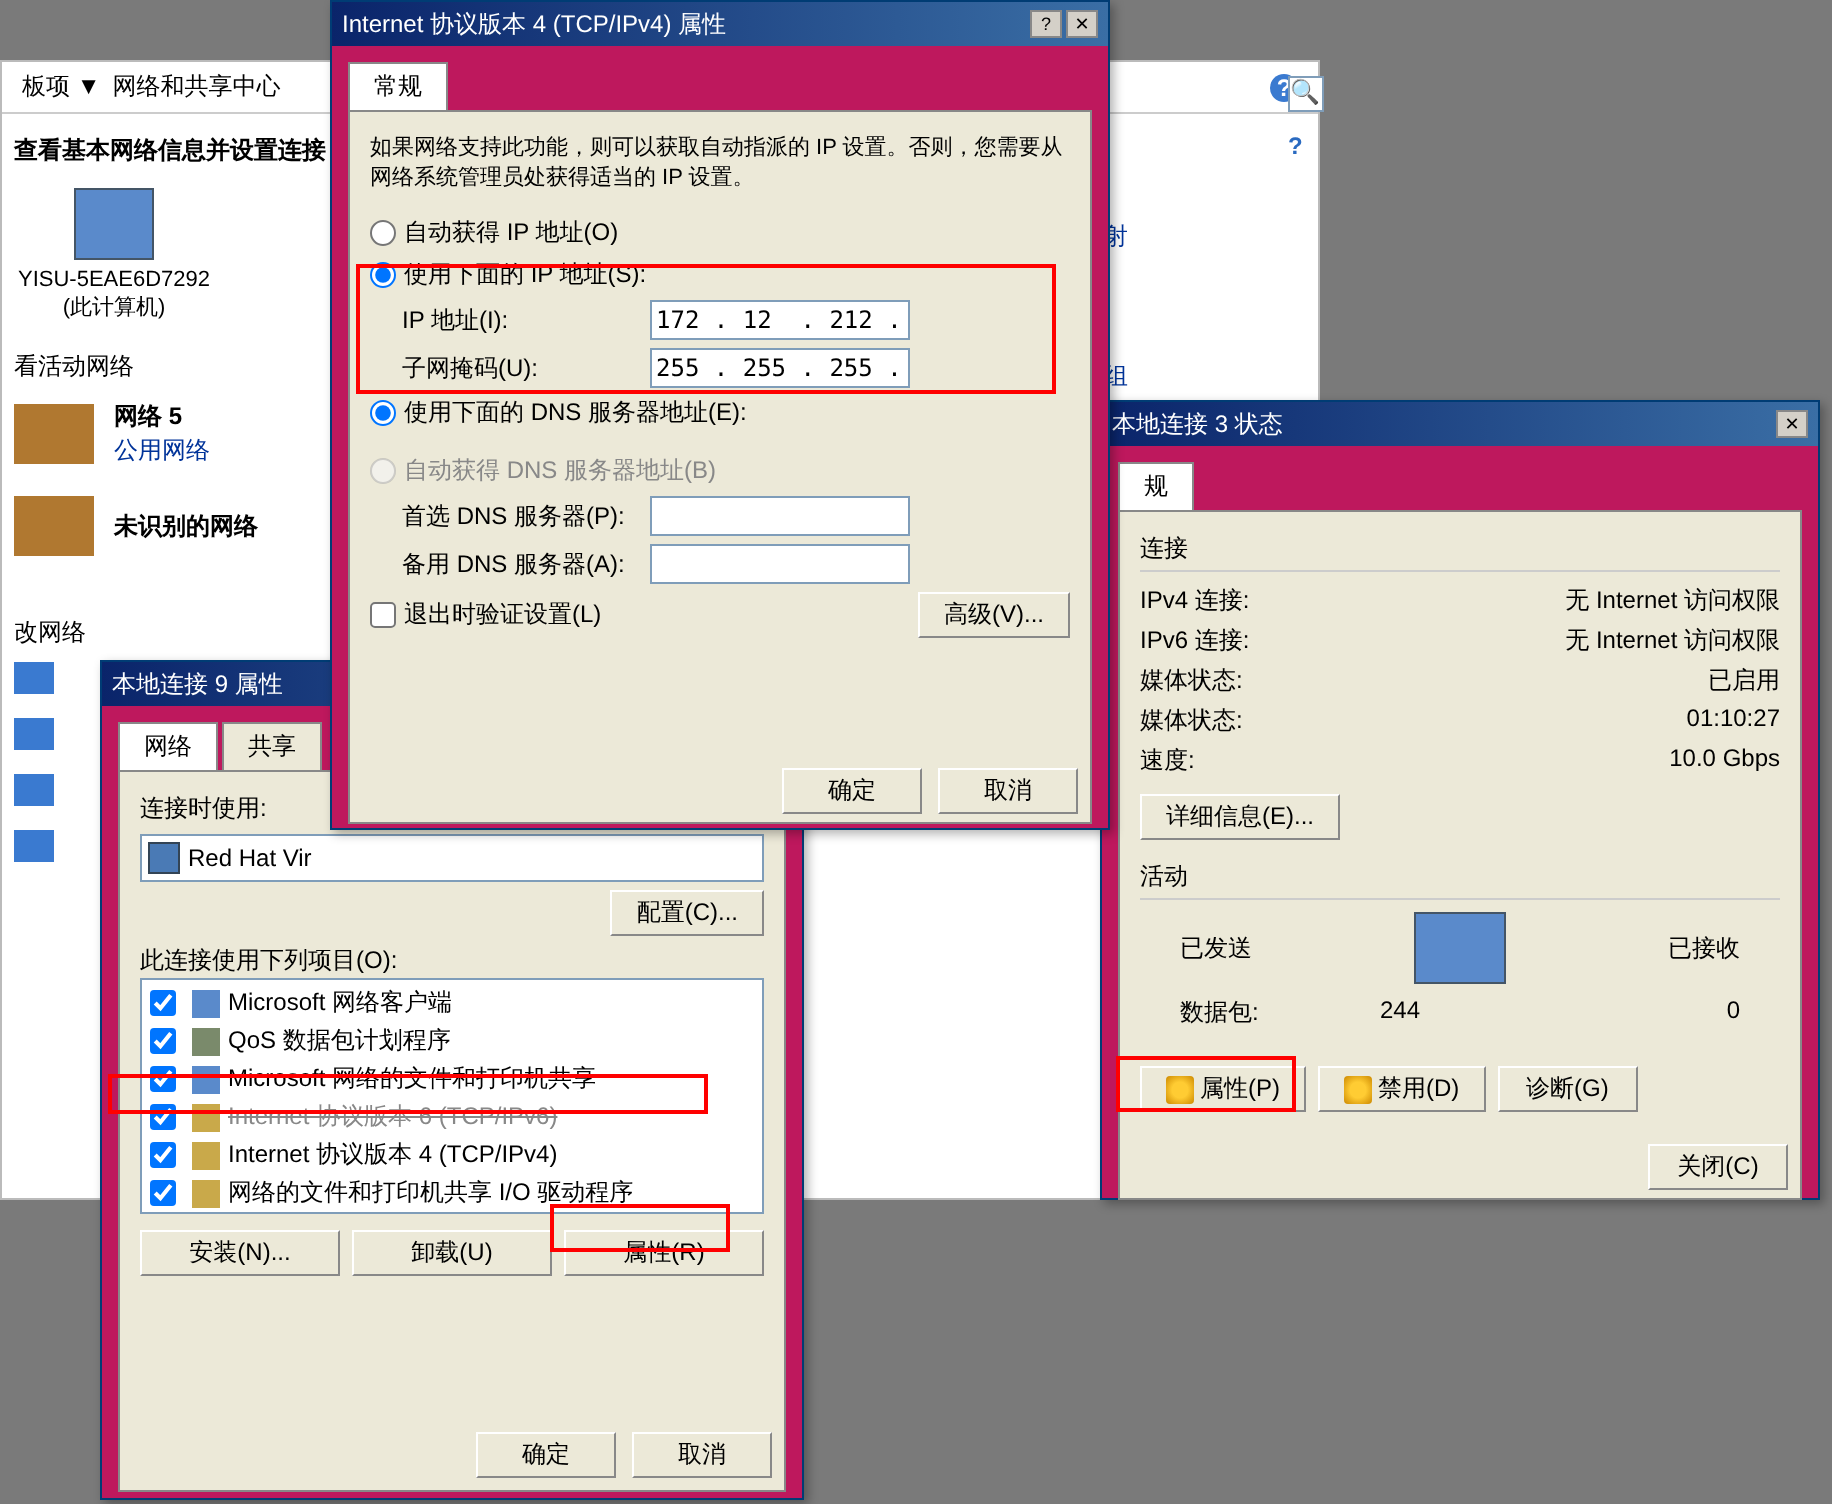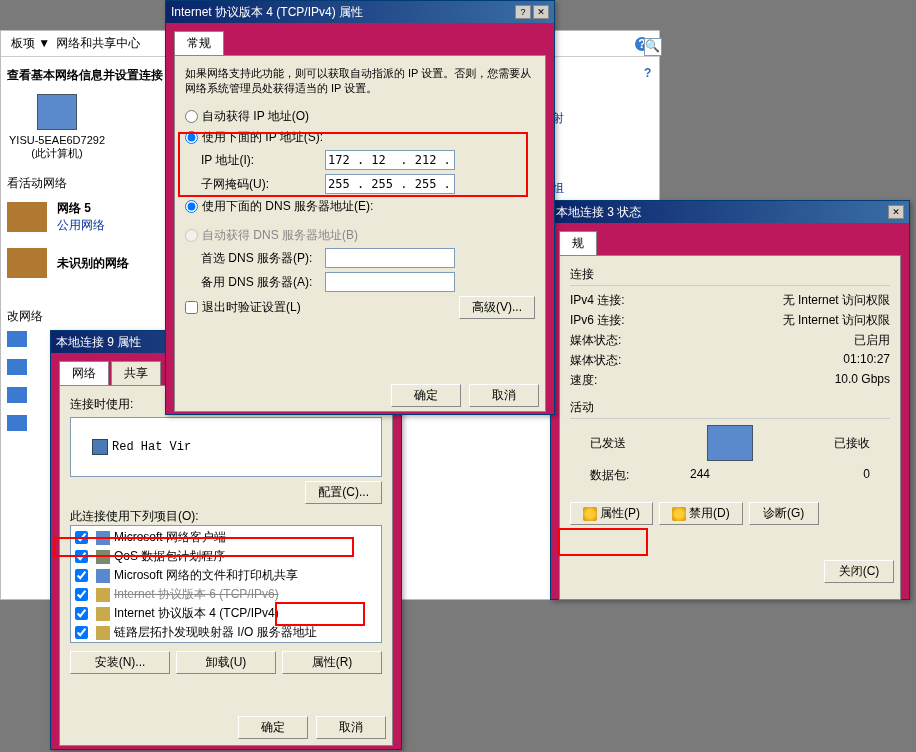--- a/index.html
+++ b/index.html
@@ -91,21 +91,21 @@
       </div>
   </div>
   <div class="content">
     <div class="tab-row">
       <div class="tab active">网络</div>
       <div class="tab">共享</div>
     </div>
     <div class="panel" style="height:360px; position:relative;">
       <div>连接时使用:</div>
       <div style="display:flex; align-items:center; gap:6px; margin:4px 0;">
-        <div class="listbox" style="flex:1; display:flex; align-items:center; gap:4px; padding:21px;font-family:Liberation Mono, monospace;">
+        <div class="listbox" style="flex:1; display:flex; align-items:center; gap:4px; padding:3px;">
           <span class="ico-net"></span>
           <span>Red Hat Vir</span>
         </div>
       </div>
       <div style="text-align:right; margin:4px 0;">
         <button class="btn">配置(C)...</button>
       </div>
       <div>此连接使用下列项目(O):</div>
       <div class="listbox" style="height:118px; overflow:hidden;">
         <div class="li">
@@ -129,21 +129,21 @@
             <span style="text-decoration:line-through;color:#888">Internet 协议版本 6 (TCP/IPv6)</span>
           </div>
         <div class="li">
             <input type="checkbox" checked="" style="">
             <span class="ico-sm" style="background:#c9a94a"></span>
             <span>Internet 协议版本 4 (TCP/IPv4)</span>
           </div>
         <div class="li">
             <input type="checkbox" checked="" style="">
             <span class="ico-sm" style="background:#c9a94a"></span>
-            <span>链路层拓扑发现映射器 I/O 服务器地址</span>
+            <span>网络的文件和打印机共享 I/O 驱动程序</span>
           </div>
         <div class="li"></div>
       </div>
       <div style="display:flex; gap:6px; margin-top:8px;">
         <button class="btn" style="flex:1">安装(N)...</button>
         <button class="btn" style="flex:1">卸载(U)</button>
         <button class="btn" style="flex:1">属性(R)</button>
       </div>
       <div style="position:absolute; bottom:6px; right:6px; display:flex; gap:8px;">
         <button class="btn">确定</button>
@@ -180,39 +180,40 @@
           <span>已启用</span>
         </div>
       <div class="status-kv">
           <span>媒体状态:</span>
           <span>01:10:27</span>
         </div>
       <div class="status-kv">
           <span>速度:</span>
           <span>10.0 Gbps</span>
         </div>
+      <div style="margin:8px 0;"><button class="btn">详细信息(E)...</button></div>
 
       <div style="margin-top:10px;">活动</div>
       <div style="border-top:1px solid #ccc; margin:2px 0 6px;"></div>
       <div style="display:flex; justify-content:space-between; align-items:center; padding:0 20px;">
         <span>已发送</span>
         <div style="width:46px;height:36px;background:#5a8acb;border:1px solid #456;"></div>
         <span>已接收</span>
       </div>
       <div class="status-kv" style="padding:0 20px; margin-top:6px;">
         <span>数据包:</span>
         <span style="position:absolute;left:130px;">244</span>
         <span>0</span>
       </div>
       <div style="display:flex; gap:6px; margin-top:18px;">
         <button class="btn"><span class="shield"></span><span>属性(P)</span></button>
         <button class="btn"><span class="shield"></span><span>禁用(D)</span></button>
         <button class="btn">诊断(G)</button>
       </div>
-      <div style="position:absolute; bottom:16px; right:6px;margin-top:26px;">
+      <div style="position:absolute; bottom:4px; right:6px;margin-top:26px;">
         <button class="btn">关闭(C)</button>
       </div>
     </div>
   </div>
 </div>
 
 <div class="window" style="left:165px; top:0px; width:390px; height:415px; z-index:50;">
   <div class="titlebar">
     <span>Internet 协议版本 4 (TCP/IPv4) 属性</span>
     <div class="titlebar-btns">

